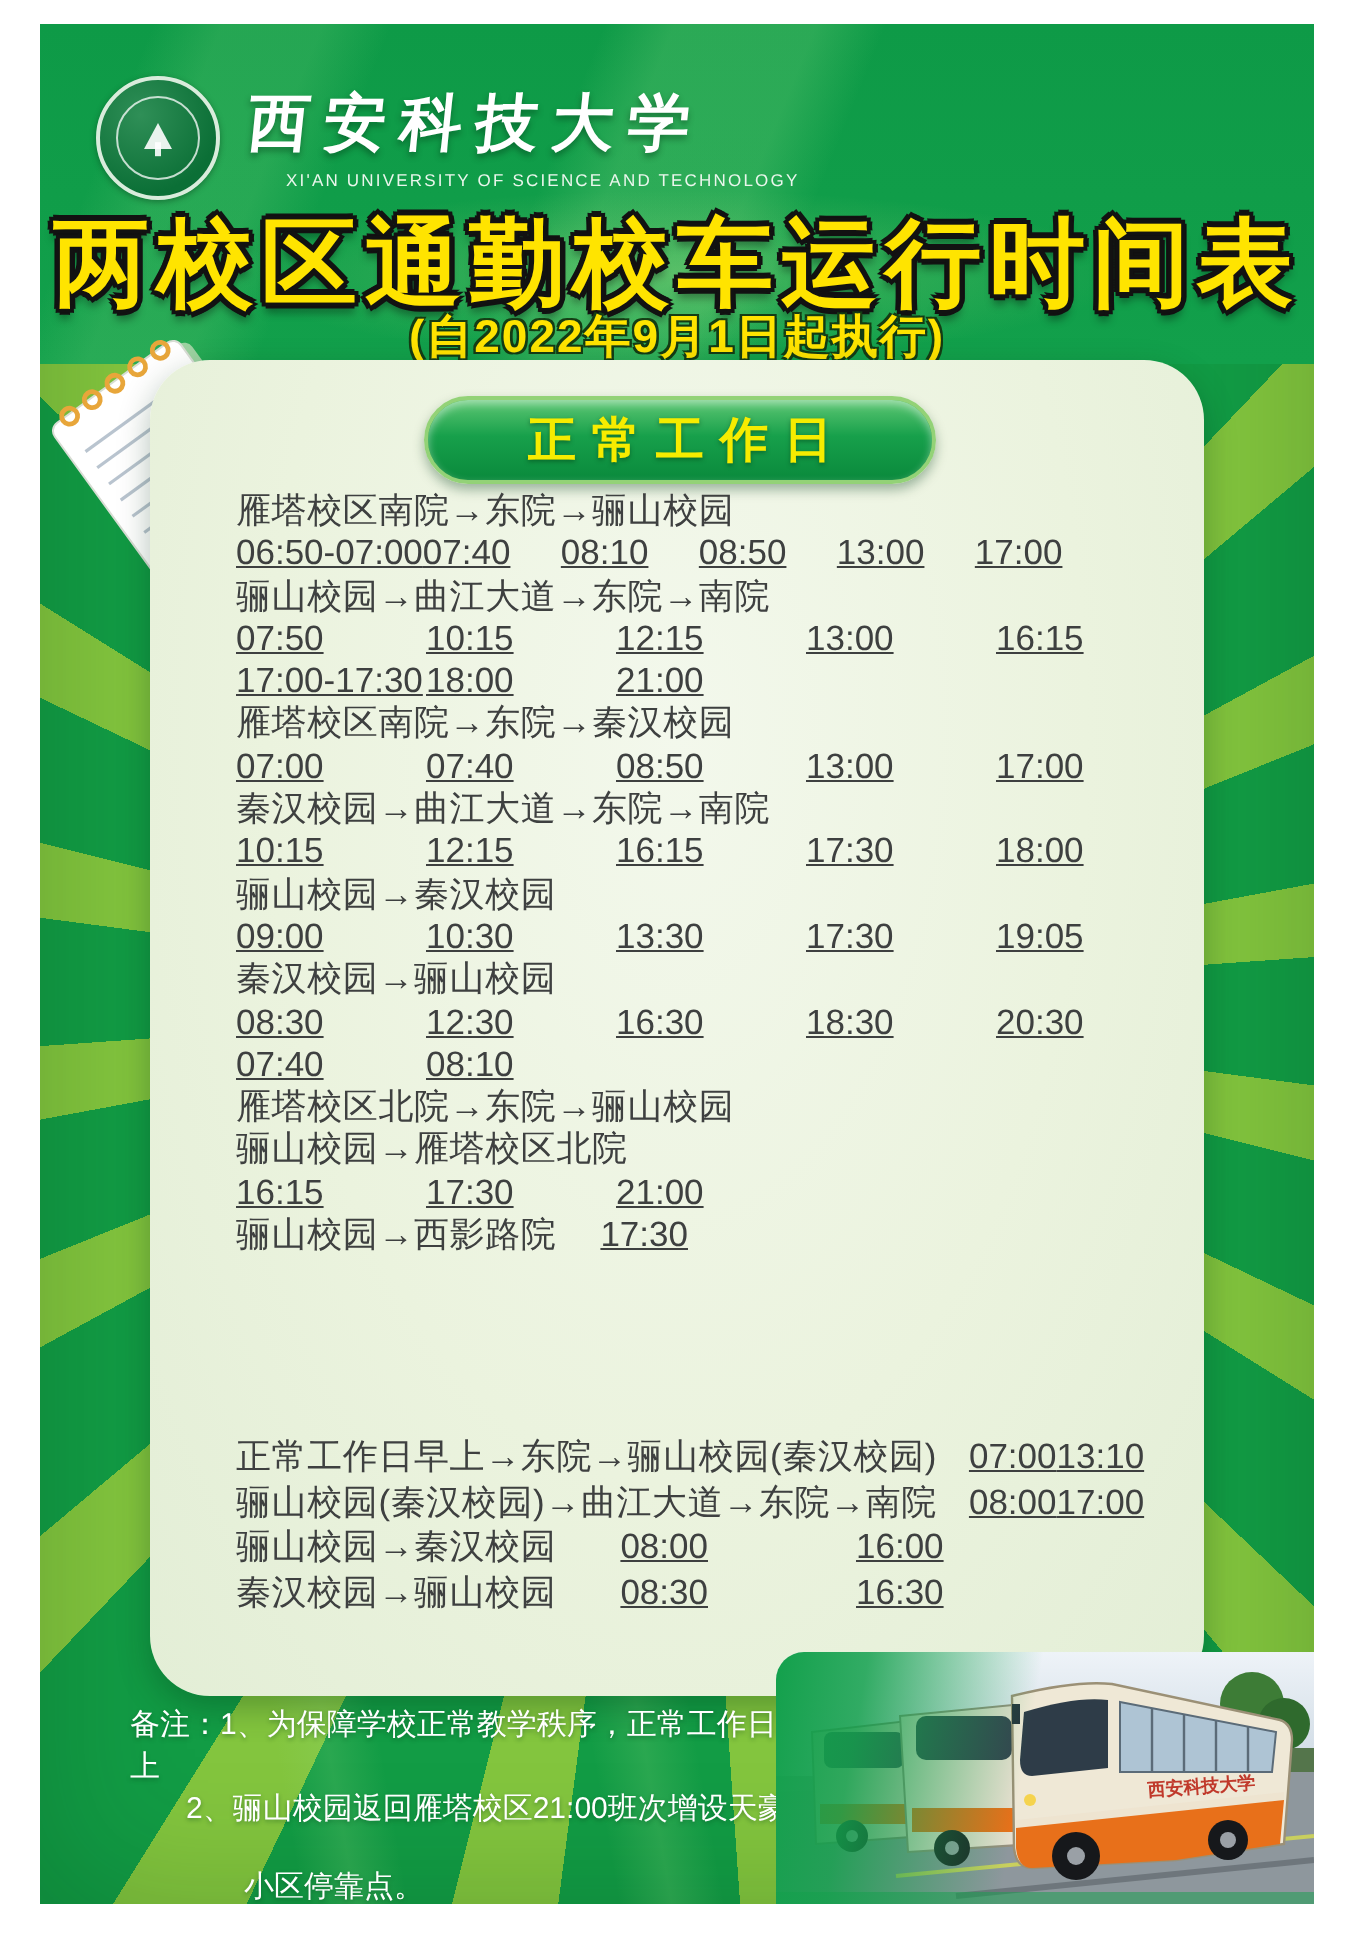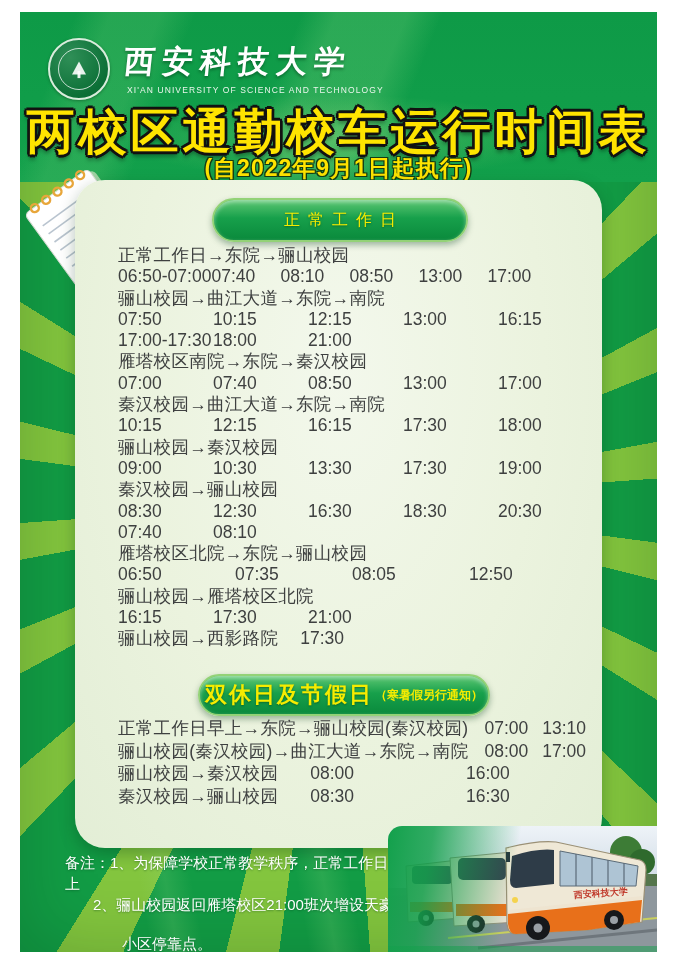--- a/index.html
+++ b/index.html
@@ -21,60 +21,60 @@
   .seal{width:58px;height:58px;border-radius:50%;flex:none;
         background:radial-gradient(circle at 35% 30%, #2f8f57 0%, #0b6f36 72%);
         border:2px solid #d9ecdc;position:relative;box-shadow:0 1px 3px rgba(0,40,15,.4);}
   .seal .ring{position:absolute;left:8px;top:8px;right:8px;bottom:8px;border:1px solid rgba(255,255,255,.75);border-radius:50%;}
   .seal .tree{position:absolute;left:50%;top:50%;transform:translate(-50%,-58%);
         width:0;height:0;border-left:7px solid transparent;border-right:7px solid transparent;border-bottom:13px solid rgba(255,255,255,.9);}
   .seal .trunk{position:absolute;left:50%;top:50%;transform:translate(-50%,30%);width:3px;height:7px;background:rgba(255,255,255,.9);}
   .uni-names{margin-left:14px;}
   .uni-cn{color:#ffffff;font-size:31px;font-weight:bold;letter-spacing:7px;transform:skewX(-6deg);
           text-shadow:0 2px 3px rgba(0,50,20,.45);line-height:40px;margin-top:4px;}
-  .uni-en{color:#eaf6ec;font-size:8.5px;letter-spacing:1.1px;margin-top:3px;margin-left:3px;}
+  .uni-en{color:#eaf6ec;font-size:8.5px;letter-spacing:1.1px;margin-top:3px;margin-left:19px;}
   
   .main-title{position:absolute;left:0;top:88px;width:100%;text-align:center;
       color:#ffe400;font-size:48px;font-weight:bold;letter-spacing:4px;
       text-shadow:-2px -2px 0 #121212,2px -2px 0 #121212,-2px 2px 0 #121212,2px 2px 0 #121212,
                   -2.8px 0 0 #121212,2.8px 0 0 #121212,0 -2.8px 0 #121212,0 2.8px 0 #121212,
                   0 5px 4px rgba(0,0,0,.4);}
   .sub-title{position:absolute;left:0;top:141px;width:100%;text-align:center;
       color:#ffe400;font-size:23px;font-weight:bold;letter-spacing:1px;
       text-shadow:-1.2px -1.2px 0 #143c14,1.2px -1.2px 0 #143c14,-1.2px 1.2px 0 #143c14,1.2px 1.2px 0 #143c14;}
   
   .panel{position:absolute;left:55px;top:168px;width:527px;height:668px;border-radius:30px;
       background:radial-gradient(ellipse at 50% 28%, #f3f8ec 0%, #ebf3de 55%, #e3eed6 100%);
       box-shadow:0 6px 16px rgba(0,50,20,.30);}
   
   .pill{position:absolute;display:flex;align-items:center;justify-content:center;border-radius:999px;
       background:linear-gradient(180deg,#5ec773 0%,#17a04b 45%,#0a8a3c 100%);
       border:2px solid #93d277;box-shadow:inset 0 2px 4px rgba(255,255,255,.45), 0 3px 6px rgba(0,60,25,.35);}
   .pill-1{left:192px;top:186px;width:252px;height:40px;}
   .pill-2{left:178px;top:662px;width:288px;height:38px;}
-  .pill-label{color:#f6ec00;font-weight:normal;font-size:16px;letter-spacing:8px;text-indent:8px;
+  .pill-label{color:#f6ec00;font-weight:bold;font-size:24px;letter-spacing:8px;text-indent:8px;
       text-shadow:0 1px 2px rgba(0,60,20,.5);}
   .pill-label-2{color:#f6ec00;font-weight:bold;font-size:22px;letter-spacing:2px;
       text-shadow:0 1px 2px rgba(0,60,20,.5);}
   .pill-note{color:#f6ec00;font-weight:bold;font-size:12px;margin-left:2px;letter-spacing:0;}
   
   .sched{position:absolute;left:98px;width:470px;color:#3e4040;font-size:17.5px;}
   .sched-workdays{top:233px;}
   .sched-weekend{top:705px;}
   .sched-line{display:flex;align-items:baseline;white-space:nowrap;height:21.3px;line-height:21.3px;}
   .sched-weekend .sched-line{height:22.6px;line-height:22.6px;}
   .route{letter-spacing:.3px;}
-  .time{min-width:95px;display:inline-block;}
+  .time{min-width:95px;display:inline-block;text-decoration:underline;}
   .tight .time{min-width:69px;}
   .wide .time{min-width:117px;}
   .route + .time{margin-left:22px;min-width:0;}
   .sched-weekend .route + .time{margin-left:16px;min-width:0;}
-  .sched-weekend .time + .time{margin-left:14px;min-width:0;}
+  .sched-weekend .time + .time{min-width:0;}
   .sched-weekend .wide .route + .time{margin-left:32px;}
-  .sched-weekend .wide .time + .time{margin-left:112px;}
+  .sched-weekend .wide .time + .time{margin-left:74px;}
   
   .remarks{position:absolute;left:45px;top:840px;width:345px;color:#ffffff;font-size:15px;line-height:21px;
       text-shadow:0 1px 2px rgba(0,60,25,.4);}
   
   .stationery{position:absolute;left:2px;top:140px;width:150px;height:160px;}
   
   .photo{position:absolute;left:368px;top:814px;width:269px;height:126px;overflow:hidden;border-top-left-radius:14px;}
   .photo-fade{position:absolute;inset:0;background:linear-gradient(100deg,#12a04b 0%,rgba(18,160,75,.85) 16%,rgba(18,160,75,0) 46%);}
   .footer-streaks{position:absolute;left:0;bottom:0;width:100%;height:120px;pointer-events:none;
       background:linear-gradient(80deg, rgba(150,220,130,0) 20%, rgba(150,220,130,.18) 24%, rgba(150,220,130,0) 28%,
@@ -139,21 +139,21 @@
     </div>
 
     <div class="panel"></div>
 
     <div class="pill pill-1">
       <span class="pill-label">正常工作日</span>
     </div>
 
     <div class="sched sched-workdays" id="workday-lines">
         <div class="sched-line">
-          <span class="route">正常工作日→东院→骊山校园</span>
+          <span class="route">雁塔校区南院→东院→骊山校园</span>
         </div>
         <div class="sched-line tight">
           <span class="time">06:50-07:00</span>
           <span class="time">07:40</span>
           <span class="time">08:10</span>
           <span class="time">08:50</span>
           <span class="time">13:00</span>
           <span class="time">17:00</span>
         </div>
         <div class="sched-line">
@@ -192,63 +192,53 @@
           <span class="time">18:00</span>
         </div>
         <div class="sched-line">
           <span class="route">骊山校园→秦汉校园</span>
         </div>
         <div class="sched-line">
           <span class="time">09:00</span>
           <span class="time">10:30</span>
           <span class="time">13:30</span>
           <span class="time">17:30</span>
-          <span class="time">19:00</span>
+          <span class="time">19:05</span>
         </div>
         <div class="sched-line">
           <span class="route">秦汉校园→骊山校园</span>
         </div>
         <div class="sched-line">
           <span class="time">08:30</span>
           <span class="time">12:30</span>
           <span class="time">16:30</span>
           <span class="time">18:30</span>
           <span class="time">20:30</span>
         </div>
         <div class="sched-line">
           <span class="time">07:40</span>
           <span class="time">08:10</span>
         </div>
         <div class="sched-line">
           <span class="route">雁塔校区北院→东院→骊山校园</span>
         </div>
-        <div class="sched-line wide">
-          <span class="time">06:50</span>
-          <span class="time">07:35</span>
-          <span class="time">08:05</span>
-          <span class="time">12:50</span>
-        </div>
         <div class="sched-line">
           <span class="route">骊山校园→雁塔校区北院</span>
         </div>
         <div class="sched-line">
           <span class="time">16:15</span>
           <span class="time">17:30</span>
           <span class="time">21:00</span>
         </div>
         <div class="sched-line">
           <span class="route">骊山校园→西影路院</span>
           <span class="time">17:30</span>
         </div>
       </div>
 
-    <div class="pill pill-2">
-      <span class="pill-label-2">双休日及节假日</span>
-      <span class="pill-note">（寒暑假另行通知）</span>
-    </div>
 
     <div class="sched sched-weekend" id="weekend-lines">
         <div class="sched-line">
           <span class="route">正常工作日早上→东院→骊山校园(秦汉校园)</span>
           <span class="time">07:00</span>
           <span class="time">13:10</span>
         </div>
         <div class="sched-line">
           <span class="route">骊山校园(秦汉校园)→曲江大道→东院→南院</span>
           <span class="time">08:00</span>

